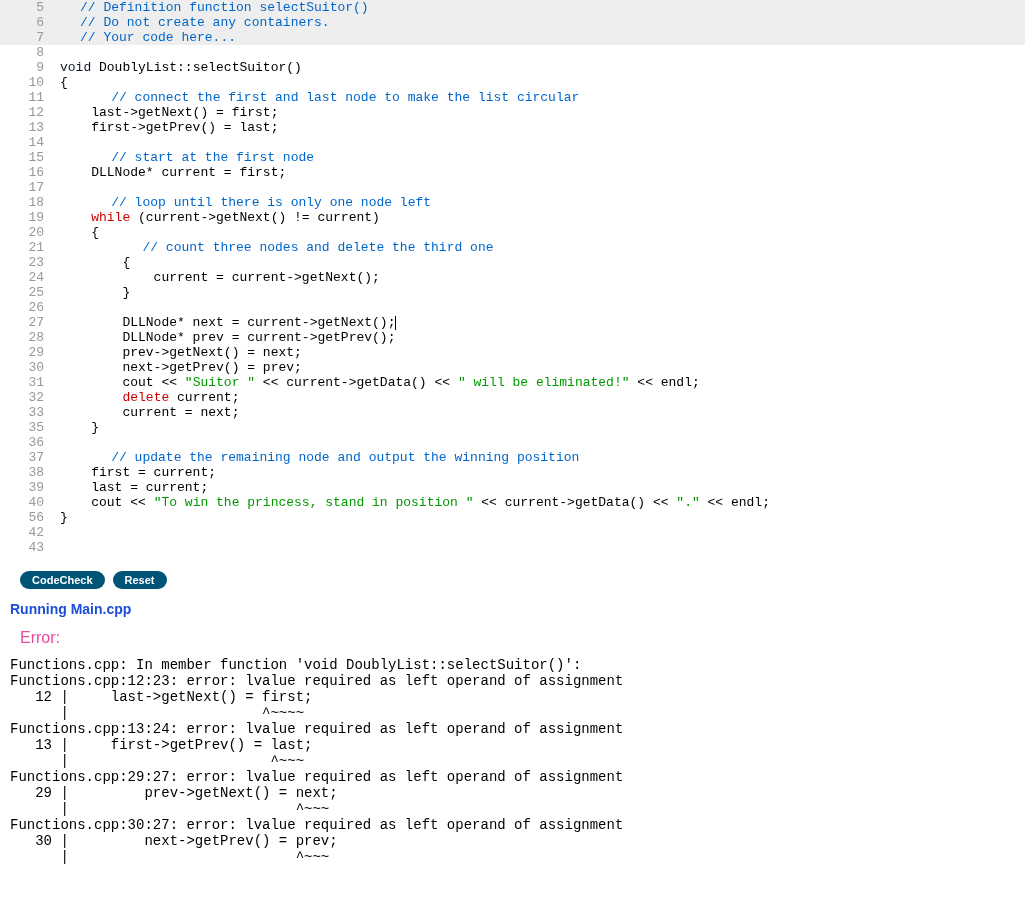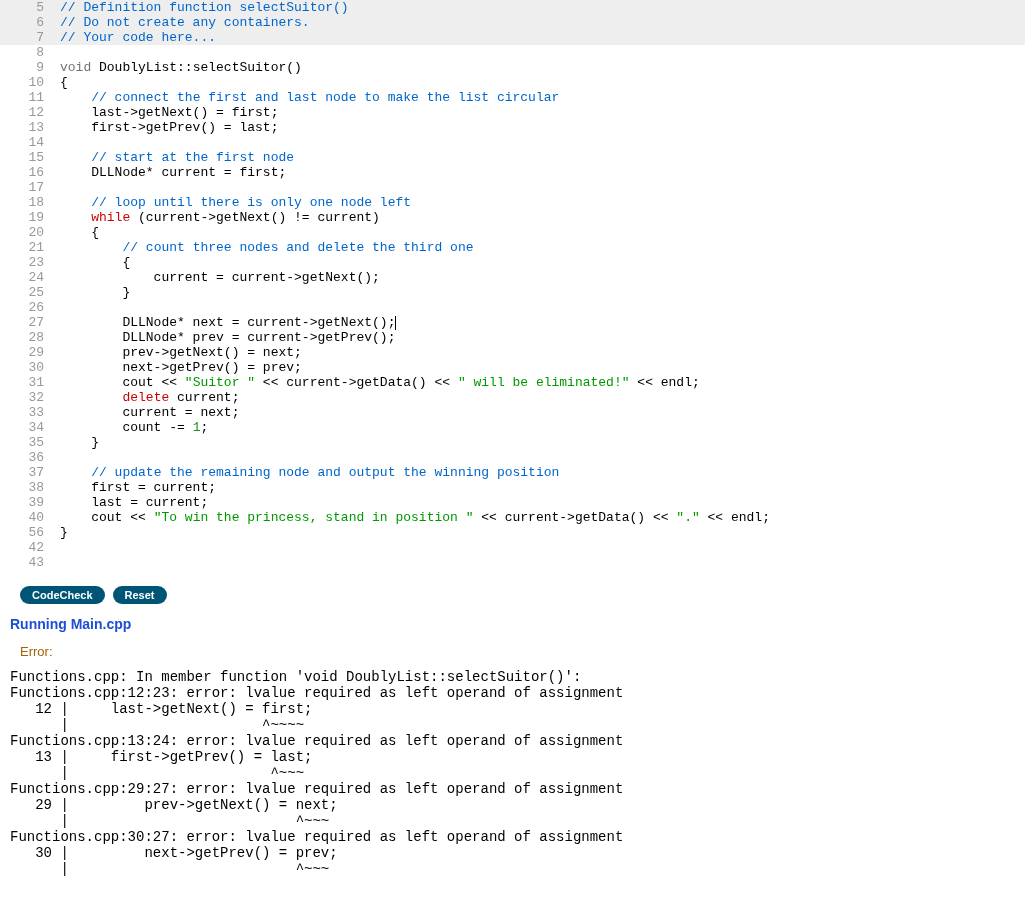--- a/index.html
+++ b/index.html
@@ -24,22 +24,22 @@
     text-align: right;
     padding-right: 12px;
     color: #999;
     user-select: none;
     flex-shrink: 0;
   }
   .code {
     flex: 1;
     padding-left: 4px;
   }
-  .c-comment { color: #0066cc; }
-  .c-kw { color: #737373; }
+  .c-comment { color: #0066cc; margin-left: 20px; }
+  .c-kw { color: #0f172a; }
   .c-kw2 { color: #cc0000; }
   .c-num { color: #228B22; }
   .c-str { color: #009900; }
   .cursor {
     display: inline-block;
     width: 0;
     border-left: 1px solid #000;
     height: 14px;
     vertical-align: text-bottom;
   }
@@ -64,23 +64,23 @@
   }
   .out-title {
     color: #1d4ed8;
     font-weight: bold;
     font-family: Arial, sans-serif;
     font-size: 14px;
     margin: 10px 0 12px 0;
   }
   .out-label {
     font-family: Arial, sans-serif;
-    font-size: 13px;
+    font-size: 16px;
     margin: 0 0 10px 10px;
-    color: #a16207;
+    color: #ec4899;
   }
   .out-log {
     font-family: "Consolas", "Monaco", "Courier New", monospace;
     font-size: 14px;
     line-height: 16px;
     white-space: pre;
     color: #000;
   }
 </style>
 </head>
@@ -108,21 +108,20 @@
     <div class="line"><div class="gutter">24</div><div class="code">            current = current-&gt;getNext();</div></div>
     <div class="line"><div class="gutter">25</div><div class="code">        }</div></div>
     <div class="line"><div class="gutter">26</div><div class="code"></div></div>
     <div class="line"><div class="gutter">27</div><div class="code">        DLLNode* next = current-&gt;getNext();<span class="cursor"></span></div></div>
     <div class="line"><div class="gutter">28</div><div class="code">        DLLNode* prev = current-&gt;getPrev();</div></div>
     <div class="line"><div class="gutter">29</div><div class="code">        prev-&gt;getNext() = next;</div></div>
     <div class="line"><div class="gutter">30</div><div class="code">        next-&gt;getPrev() = prev;</div></div>
     <div class="line"><div class="gutter">31</div><div class="code">        cout &lt;&lt; <span class="c-str">"Suitor "</span> &lt;&lt; current-&gt;getData() &lt;&lt; <span class="c-str">" will be eliminated!"</span> &lt;&lt; endl;</div></div>
     <div class="line"><div class="gutter">32</div><div class="code">        <span class="c-kw2">delete</span> current;</div></div>
     <div class="line"><div class="gutter">33</div><div class="code">        current = next;</div></div>
-    <div class="line"><div class="gutter">34</div><div class="code">        count -= <span class="c-num">1</span>;</div></div>
     <div class="line"><div class="gutter">35</div><div class="code">    }</div></div>
     <div class="line"><div class="gutter">36</div><div class="code"></div></div>
     <div class="line"><div class="gutter">37</div><div class="code">    <span class="c-comment">// update the remaining node and output the winning position</span></div></div>
     <div class="line"><div class="gutter">38</div><div class="code">    first = current;</div></div>
     <div class="line"><div class="gutter">39</div><div class="code">    last = current;</div></div>
     <div class="line"><div class="gutter">40</div><div class="code">    cout &lt;&lt; <span class="c-str">"To win the princess, stand in position "</span> &lt;&lt; current-&gt;getData() &lt;&lt; <span class="c-str">"."</span> &lt;&lt; endl;</div></div>
     <div class="line"><div class="gutter">56</div><div class="code">}</div></div>
     <div class="line"><div class="gutter">42</div><div class="code"></div></div>
     <div class="line"><div class="gutter">43</div><div class="code"></div></div>
   </div>

